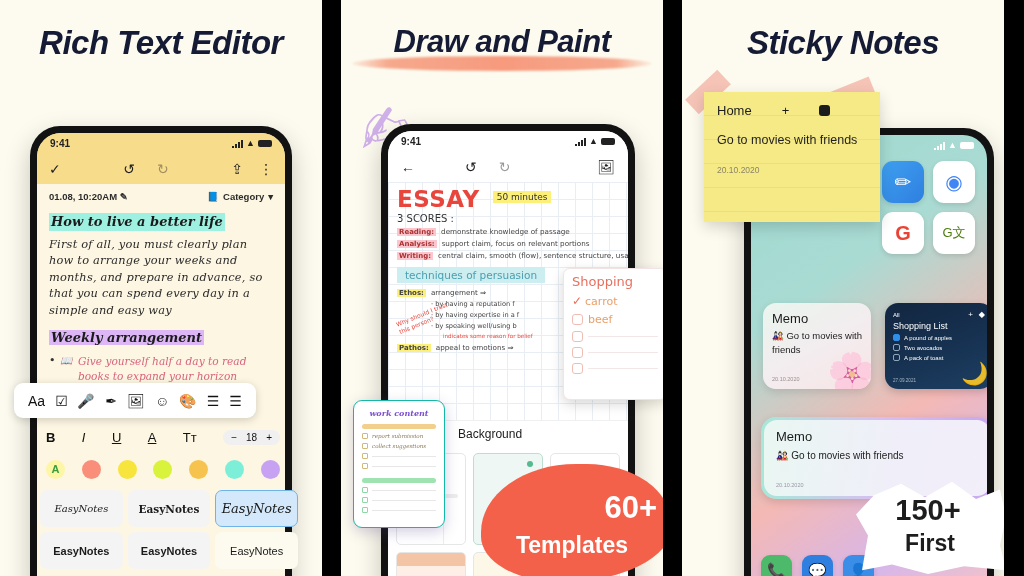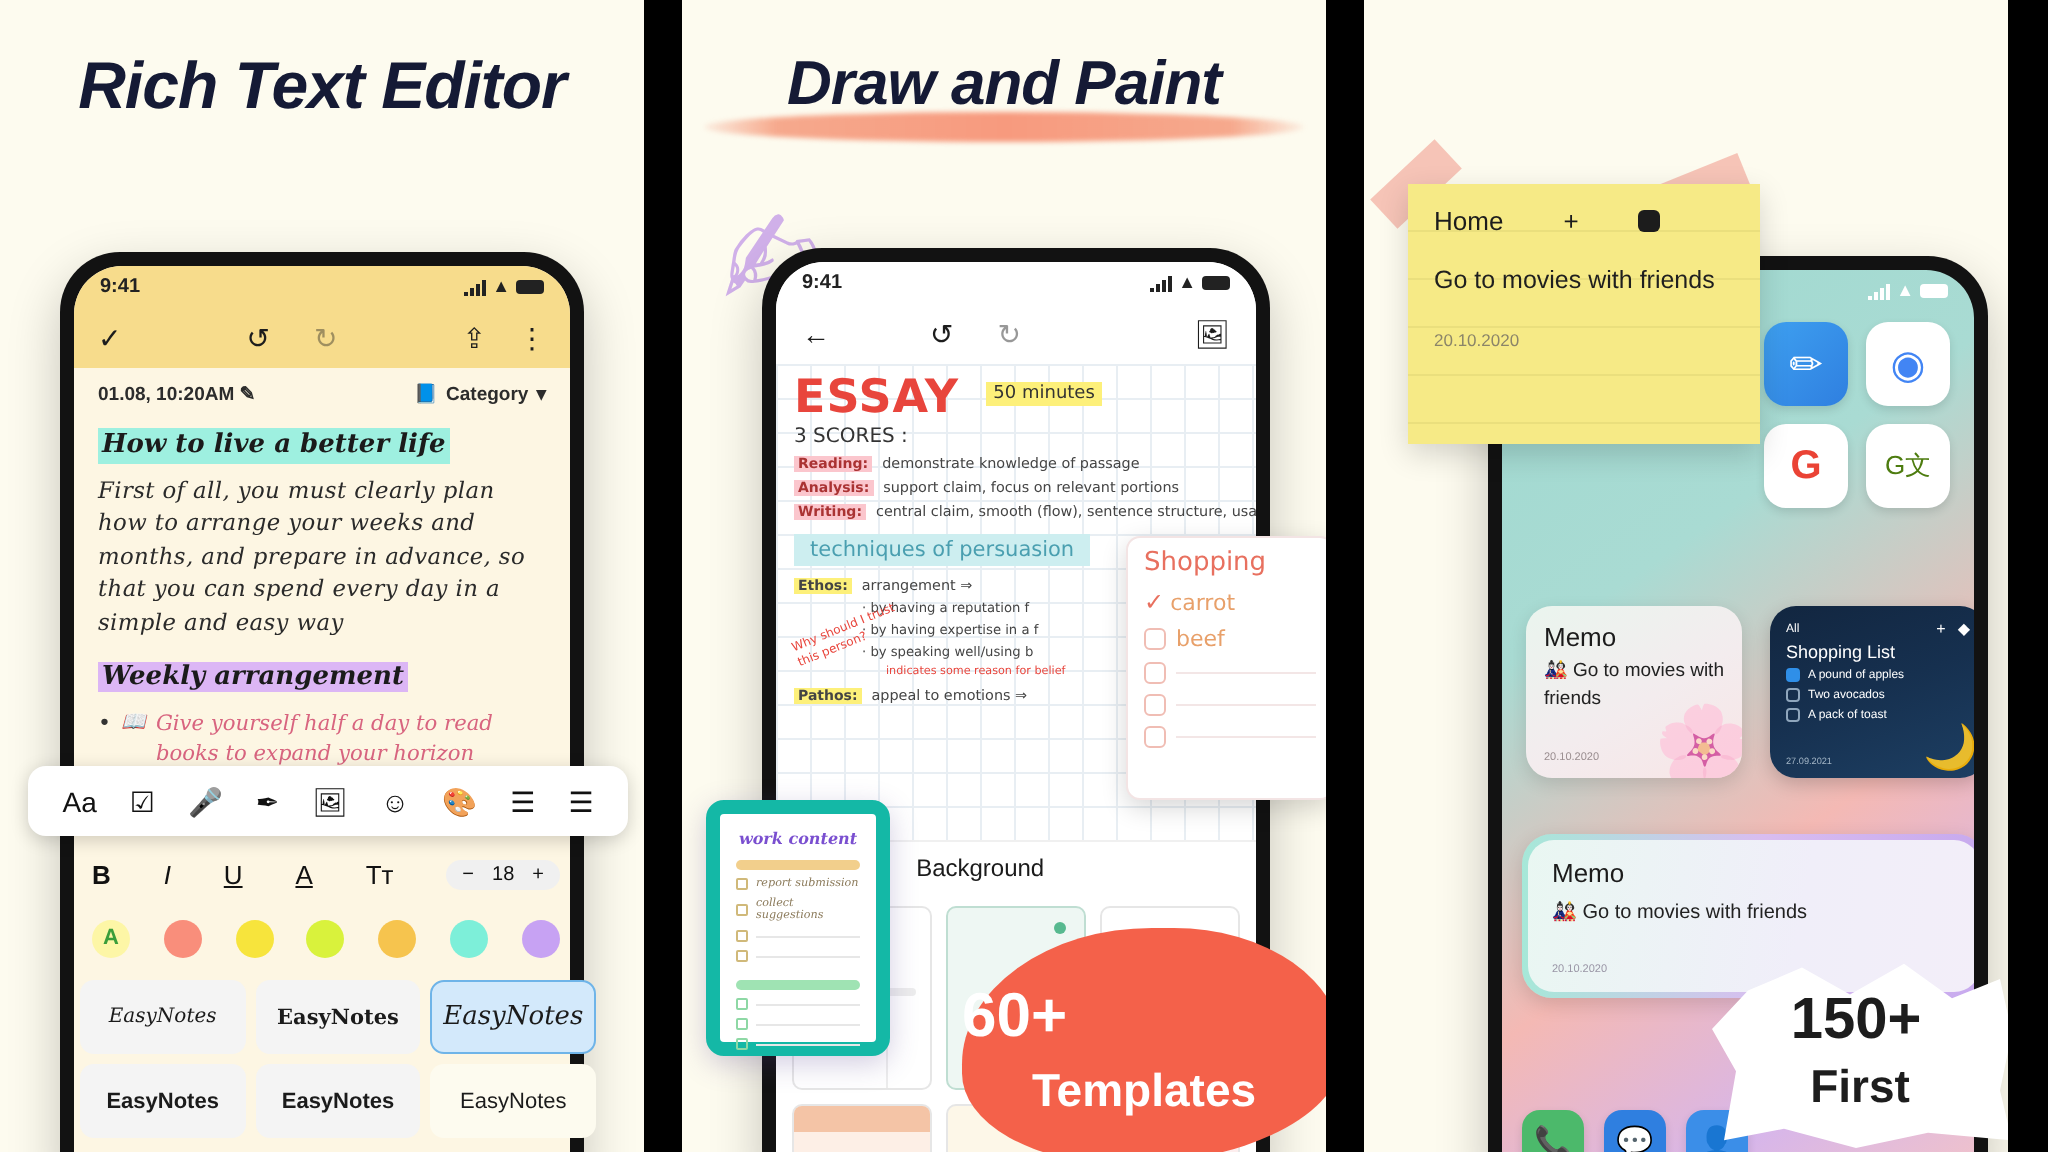--- a/index.html
+++ b/index.html
@@ -99,21 +99,21 @@
   }
   .nb-li {
     display:flex; gap:5px; margin-top: 8px; font-family:"DejaVu Serif", serif;
     font-style: italic; font-size: 10.6px; color:#d8647f; line-height:1.42;
   }
   .nb-li .bullet { color:#333; font-size: 11px; line-height:1.2; }
   .nb-li .emo { font-size: 10px; }
 
   
   .fmt-bar {
-    position: absolute; left: 14px; top: 383px; width: 300px; height: 35px;
+    position: absolute; left: 14px; top: 383px; width: 242px; height: 35px;
     background:#fff; border-radius: 9px; box-shadow: 0 2px 9px rgba(0,0,0,.18);
     display:flex; align-items:center; justify-content:space-around;
     z-index: 9; padding: 0 9px; color:#111;
   }
   .fmt-bar .ico { font-size: 14px; }
   .fmt-row2 {
     position:absolute; left: 40px; top: 424px; width: 246px; height: 26px;
     display:flex; align-items:center; justify-content:space-between;
     z-index: 9; font-size: 13px; color:#111; padding: 0 6px;
   }
@@ -190,21 +190,21 @@
     grid-template-columns: repeat(3, 1fr); gap: 7px; }
   .tpl {
     height: 92px; border-radius: 5px; border:1px solid #e6e6e6; background:#fff;
     position:relative; overflow:hidden;
   }
   .tpl .tl { position:absolute; left:7px; right:7px; height:4px; border-radius:3px; }
   
   .work-card {
     position:absolute; left: 12px; top: 400px; width: 92px; height: 128px;
     background:#fff; border-radius: 9px; box-shadow: 0 4px 14px rgba(80,60,140,.25);
-    z-index: 9; padding: 7px 8px; border: 7px solid #14b8a6;
+    z-index: 9; padding: 7px 8px; border: 1px solid #14b8a6;
   }
   .work-card .wt { font-family:"DejaVu Serif", serif; font-style:italic; font-weight:bold;
     font-size: 8px; color:#7a4fd0; text-align:center; }
   .work-card .bar { height: 5px; border-radius: 3px; margin-top: 6px; }
   .wrow { display:flex; align-items:center; gap:4px; margin-top: 4px; }
   .wbox { width:6px; height:6px; border:1px solid #d0b97a; border-radius:1px; flex:none; }
   .wbox.g { border-color:#8ed8a5; }
   .wline { flex:1; height:1px; background:#e7e7e7; }
   .wtxt { font-family:"DejaVu Serif", serif; font-style:italic; font-size: 5.6px; color:#8b7a5a; }
   
@@ -218,21 +218,21 @@
   .sbox { width: 11px; height: 11px; border:1.4px solid #f0bdb4; border-radius:3px; flex:none; }
   .sck { color:#e8705f; font-size: 12px; margin-right:-2px; }
   .stx { font-size: 11px; color:#e8a06a; font-family:"DejaVu Sans", sans-serif; }
   .sline { flex:1; height:1px; background:#f3e6e6; }
   .badge60 {
     position:absolute; right: -8px; bottom: -6px; width: 190px; height: 118px; z-index: 12;
   }
   .badge60 .blob {
     position:absolute; inset:0; background:#f4614a; border-radius: 52% 46% 60% 44% / 60% 52% 48% 40%;
   }
-  .badge60 .t1 { position:absolute; left:0; right:14px; top: 26px; text-align:left;
+  .badge60 .t1 { position:absolute; left:0; right:14px; top: 26px; text-align:right;
     color:#fff; font-weight:bold; font-size: 31px; }
   .badge60 .t2 { position:absolute; left:0; right:8px; top: 68px; text-align:center;
     color:#fff; font-weight:bold; font-size: 23px; }
 
   
   .p3 .phone { left: 62px; top: 112px; width: 250px; height: 464px; }
   .p3 .screen { background: linear-gradient(145deg,#9fd9d0 0%, #a9dbd3 32%, #f4b9b4 62%, #d7b6ea 84%, #f2c3c8 100%); }
   .p3 .statusbar { color:#fff; background: transparent; }
   .p3 .sig { background:
       linear-gradient(#fff,#fff) 0 6px/2px 2px no-repeat,
@@ -585,20 +585,21 @@
     <div class="badge60">
       <div class="blob"></div>
       <div class="t1">60+</div>
       <div class="t2">Templates</div>
     </div>
   </div>
 
   <div class="gap"></div>
 
   <div class="panel p3">
+    <div class="headline">Sticky Notes</div>
 
     <div class="phone">
       <div class="screen">
 
         <div class="statusbar">
           <span></span>
           <span class="sb-right">
             <span class="sig"></span>
             <span class="wifi">▲</span>
             <span class="batt"></span>

